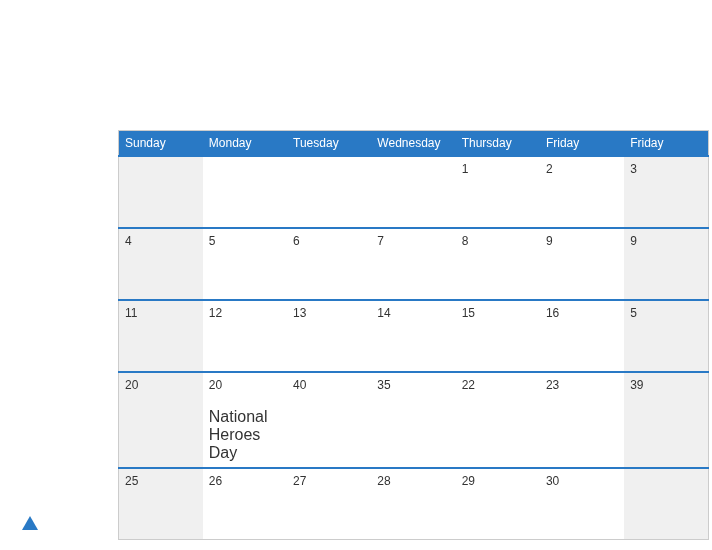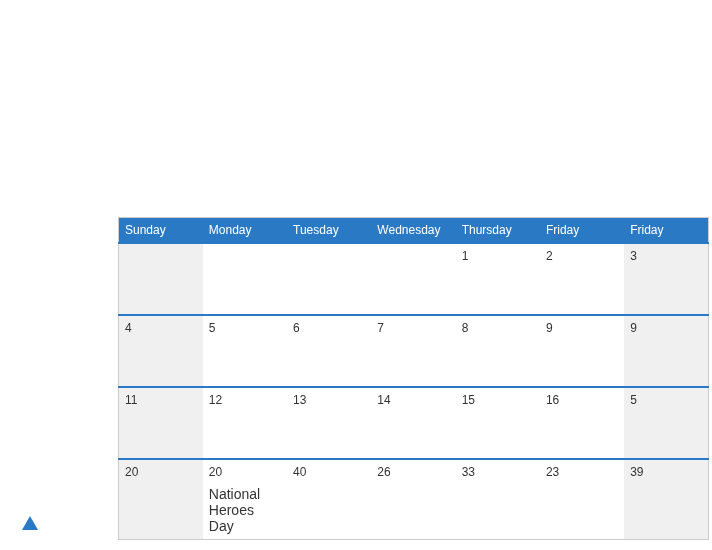--- a/index.html
+++ b/index.html
@@ -81,24 +81,24 @@
     .calendar tbody tr td.weekend-col {
       background: #f0f0f0;
     }
     .day-number {
       font-size: 12px;
       color: #333;
       display: block;
       margin-bottom: 2px;
     }
     .holiday {
-      font-size: 14px;
+      font-size: 16px;
       color: #333;
       display: block;
-      margin-top: 7px;
+      margin-top: 16px;
     }
     .logo-wrapper {
       display: flex;
       flex-direction: column;
       align-items: flex-start;
     }
     .logo-line1 {
       display: flex;
       align-items: center;
     }
@@ -207,27 +207,48 @@
             <span class="day-number">20</span>
           </td>
           <td>
             <span class="day-number">20</span>
             <span class="holiday">National Heroes Day</span>
           </td>
           <td>
             <span class="day-number">40</span>
           </td>
           <td>
+            <span class="day-number">35</span>
+          </td>
+          <td>
+            <span class="day-number">22</span>
+          </td>
+          <td>
+            <span class="day-number">23</span>
+          </td>
+          <td class="weekend-col">
+            <span class="day-number">39</span>
+          </td>
+        </tr>
+        <tr>
+          <td class="weekend-col">
+            <span class="day-number">25</span>
+          </td>
+          <td>
             <span class="day-number">26</span>
           </td>
           <td>
-            <span class="day-number">33</span>
-          </td>
-          <td>
-            <span class="day-number">23</span>
-          </td>
-          <td class="weekend-col">
-            <span class="day-number">39</span>
-          </td>
+            <span class="day-number">27</span>
+          </td>
+          <td>
+            <span class="day-number">28</span>
+          </td>
+          <td>
+            <span class="day-number">29</span>
+          </td>
+          <td>
+            <span class="day-number">30</span>
+          </td>
+          <td class="weekend-col"></td>
         </tr>
       </tbody>
   </table>
 </div>
 
 </body></html>

